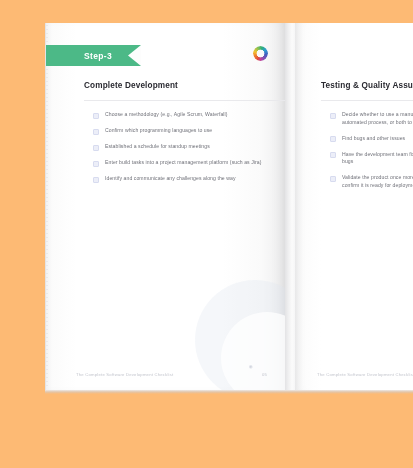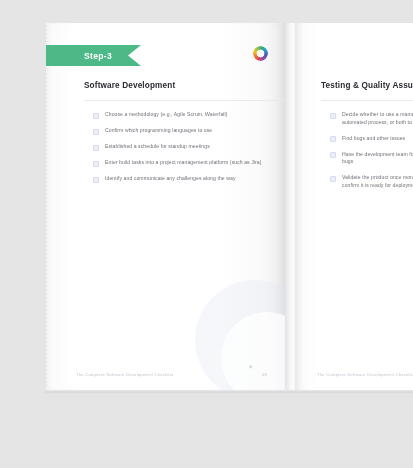--- a/index.html
+++ b/index.html
@@ -7,21 +7,21 @@
   html, body {
     width:413px; height:468px;
     background:#000000;
     overflow:hidden;
     font-family:"Liberation Sans", sans-serif;
   }
 
   #stage {
     position:relative;
     width:413px; height:468px;
-    background:#e5e5e5;
+    background:#fdba74;
   }
 
   
   .spread {
     position:absolute;
     left:45px; top:23px;
     width:368px; height:367px;
     display:flex;
   }
 
@@ -233,21 +233,21 @@
 
       <div class="stack-edge"></div>
 
       <div class="ribbon ribbon-left">
         <span>Step-3</span>
         <span class="notch"></span>
       </div>
 
       <div class="logo-ring"></div>
 
-      <div class="section-title" style="left:38px;">Software Development</div>
+      <div class="section-title" style="left:38px;">Complete Development</div>
       <div class="rule rule-left"></div>
 
       <div class="checklist checklist-left">
 
         <div class="check-item">
           <span class="checkbox"></span>
           <span class="check-text">Choose a methodology (e.g., Agile Scrum, Waterfall)</span>
         </div>
 
         <div class="check-item">

